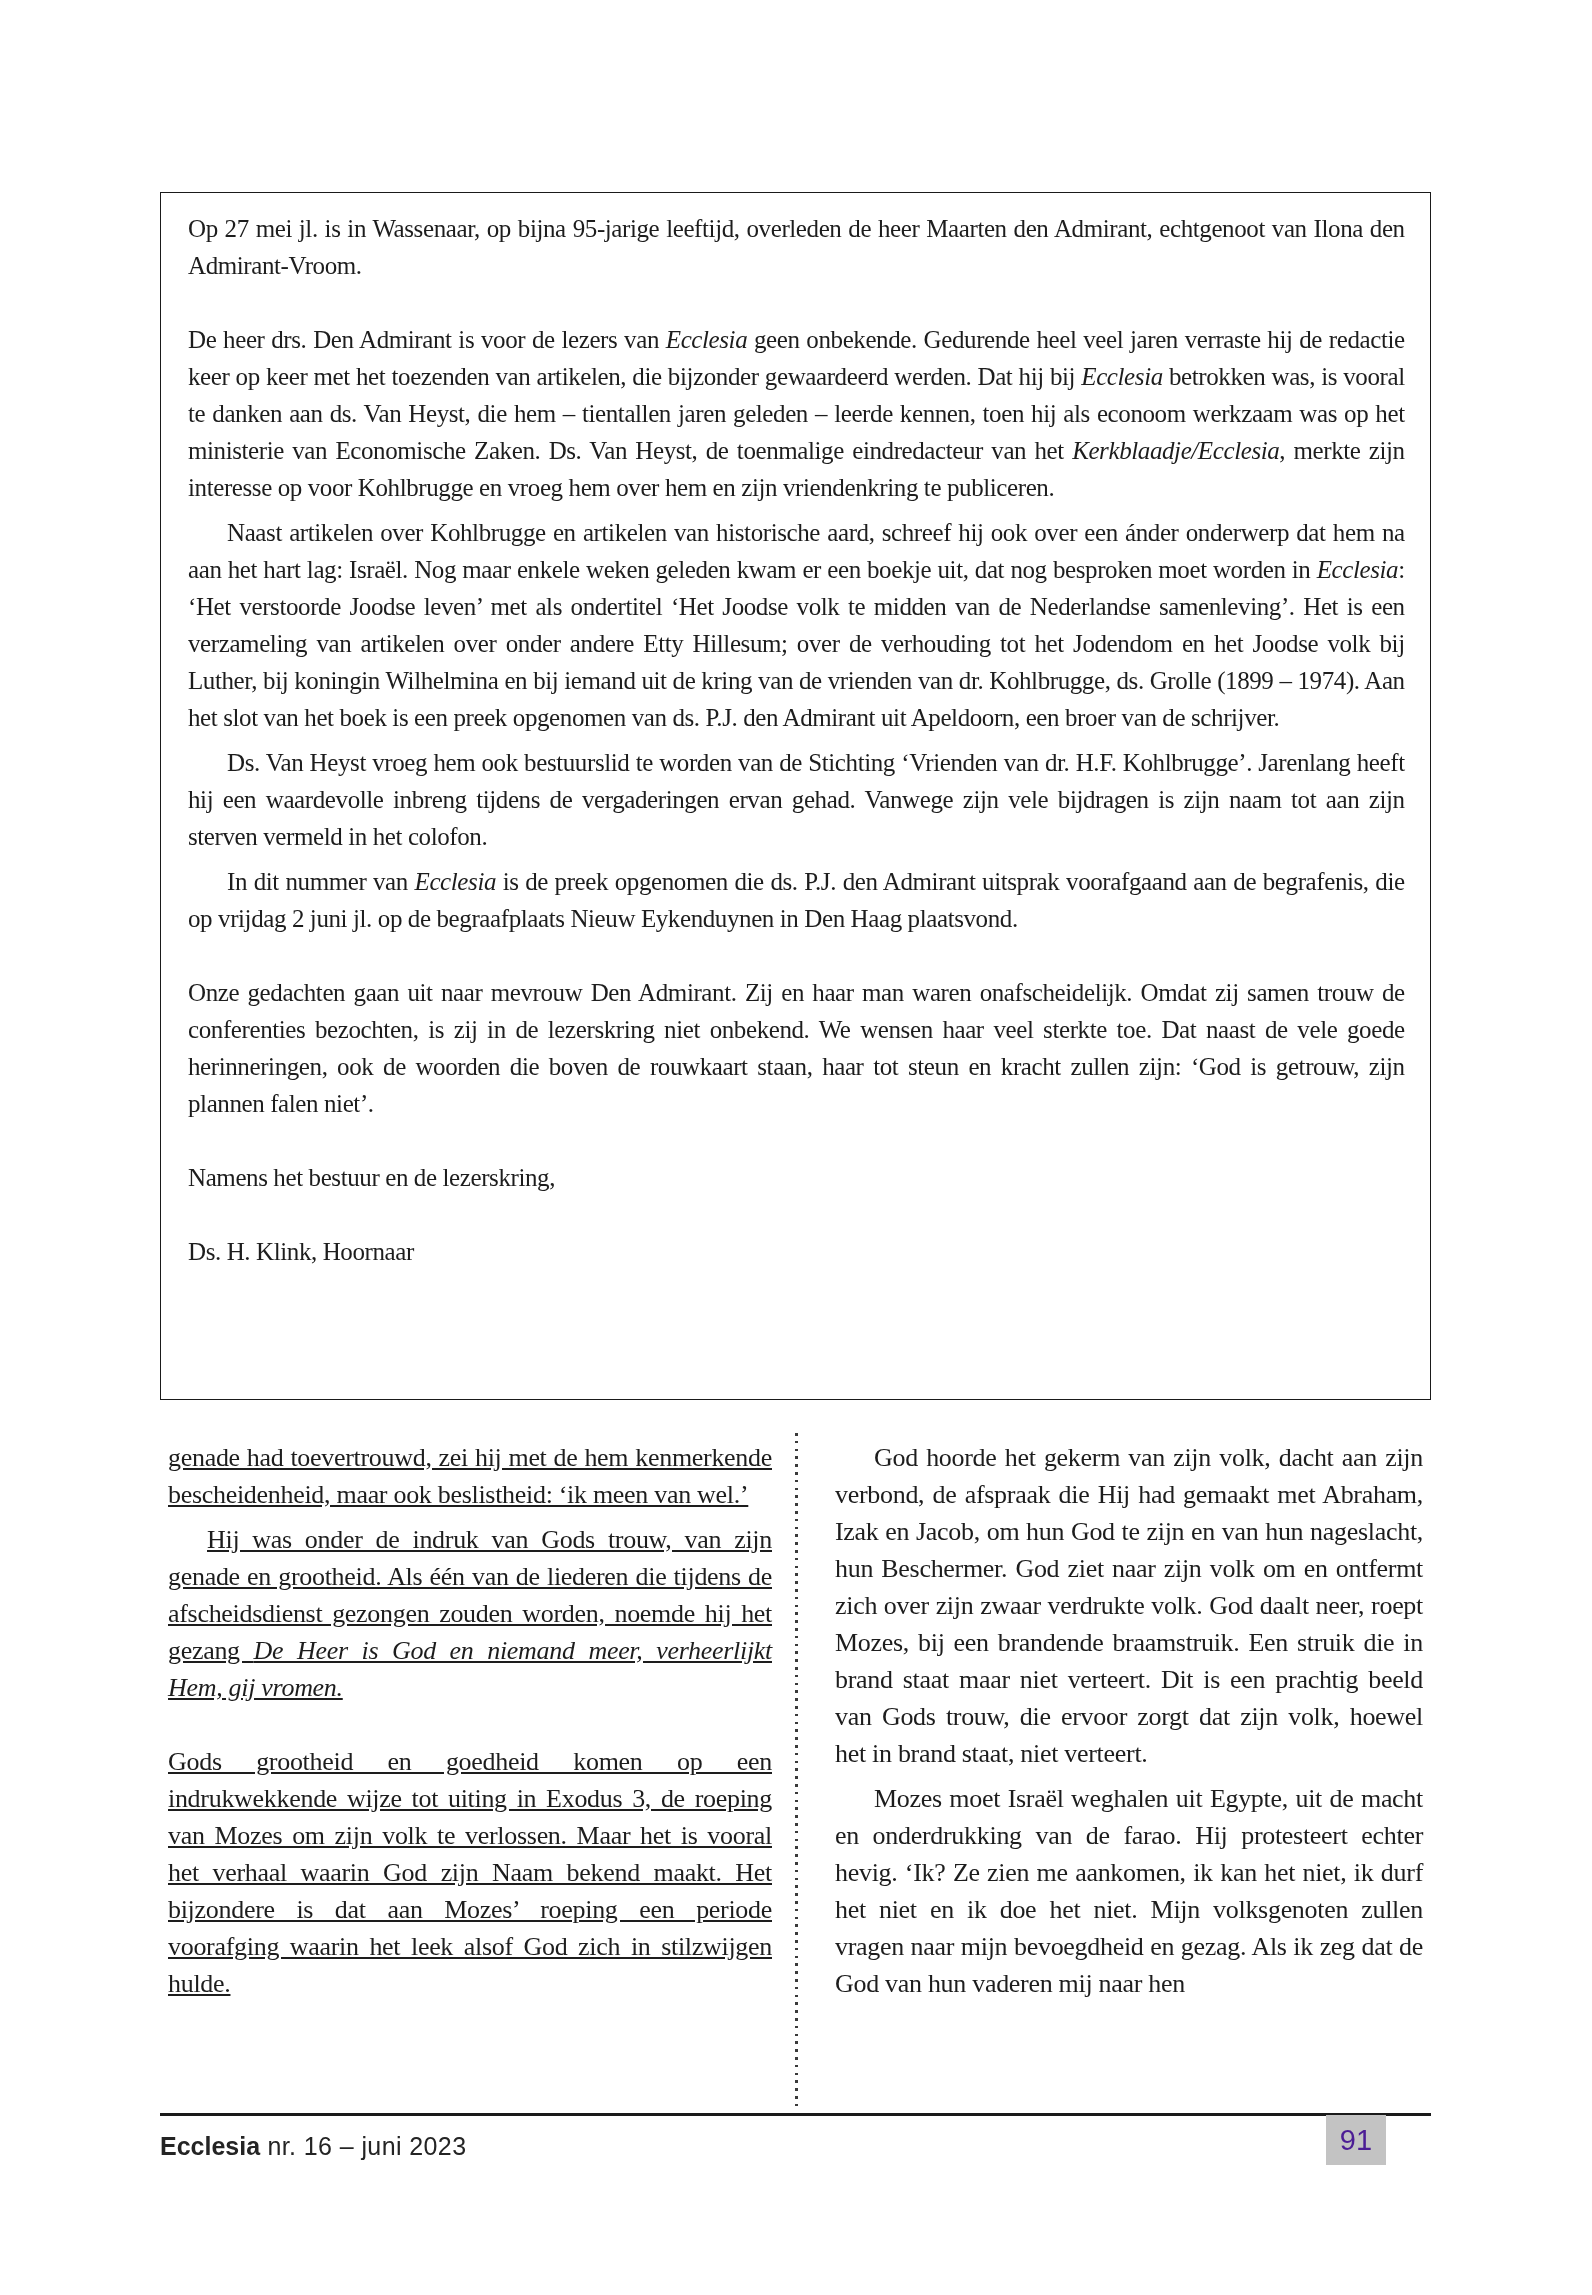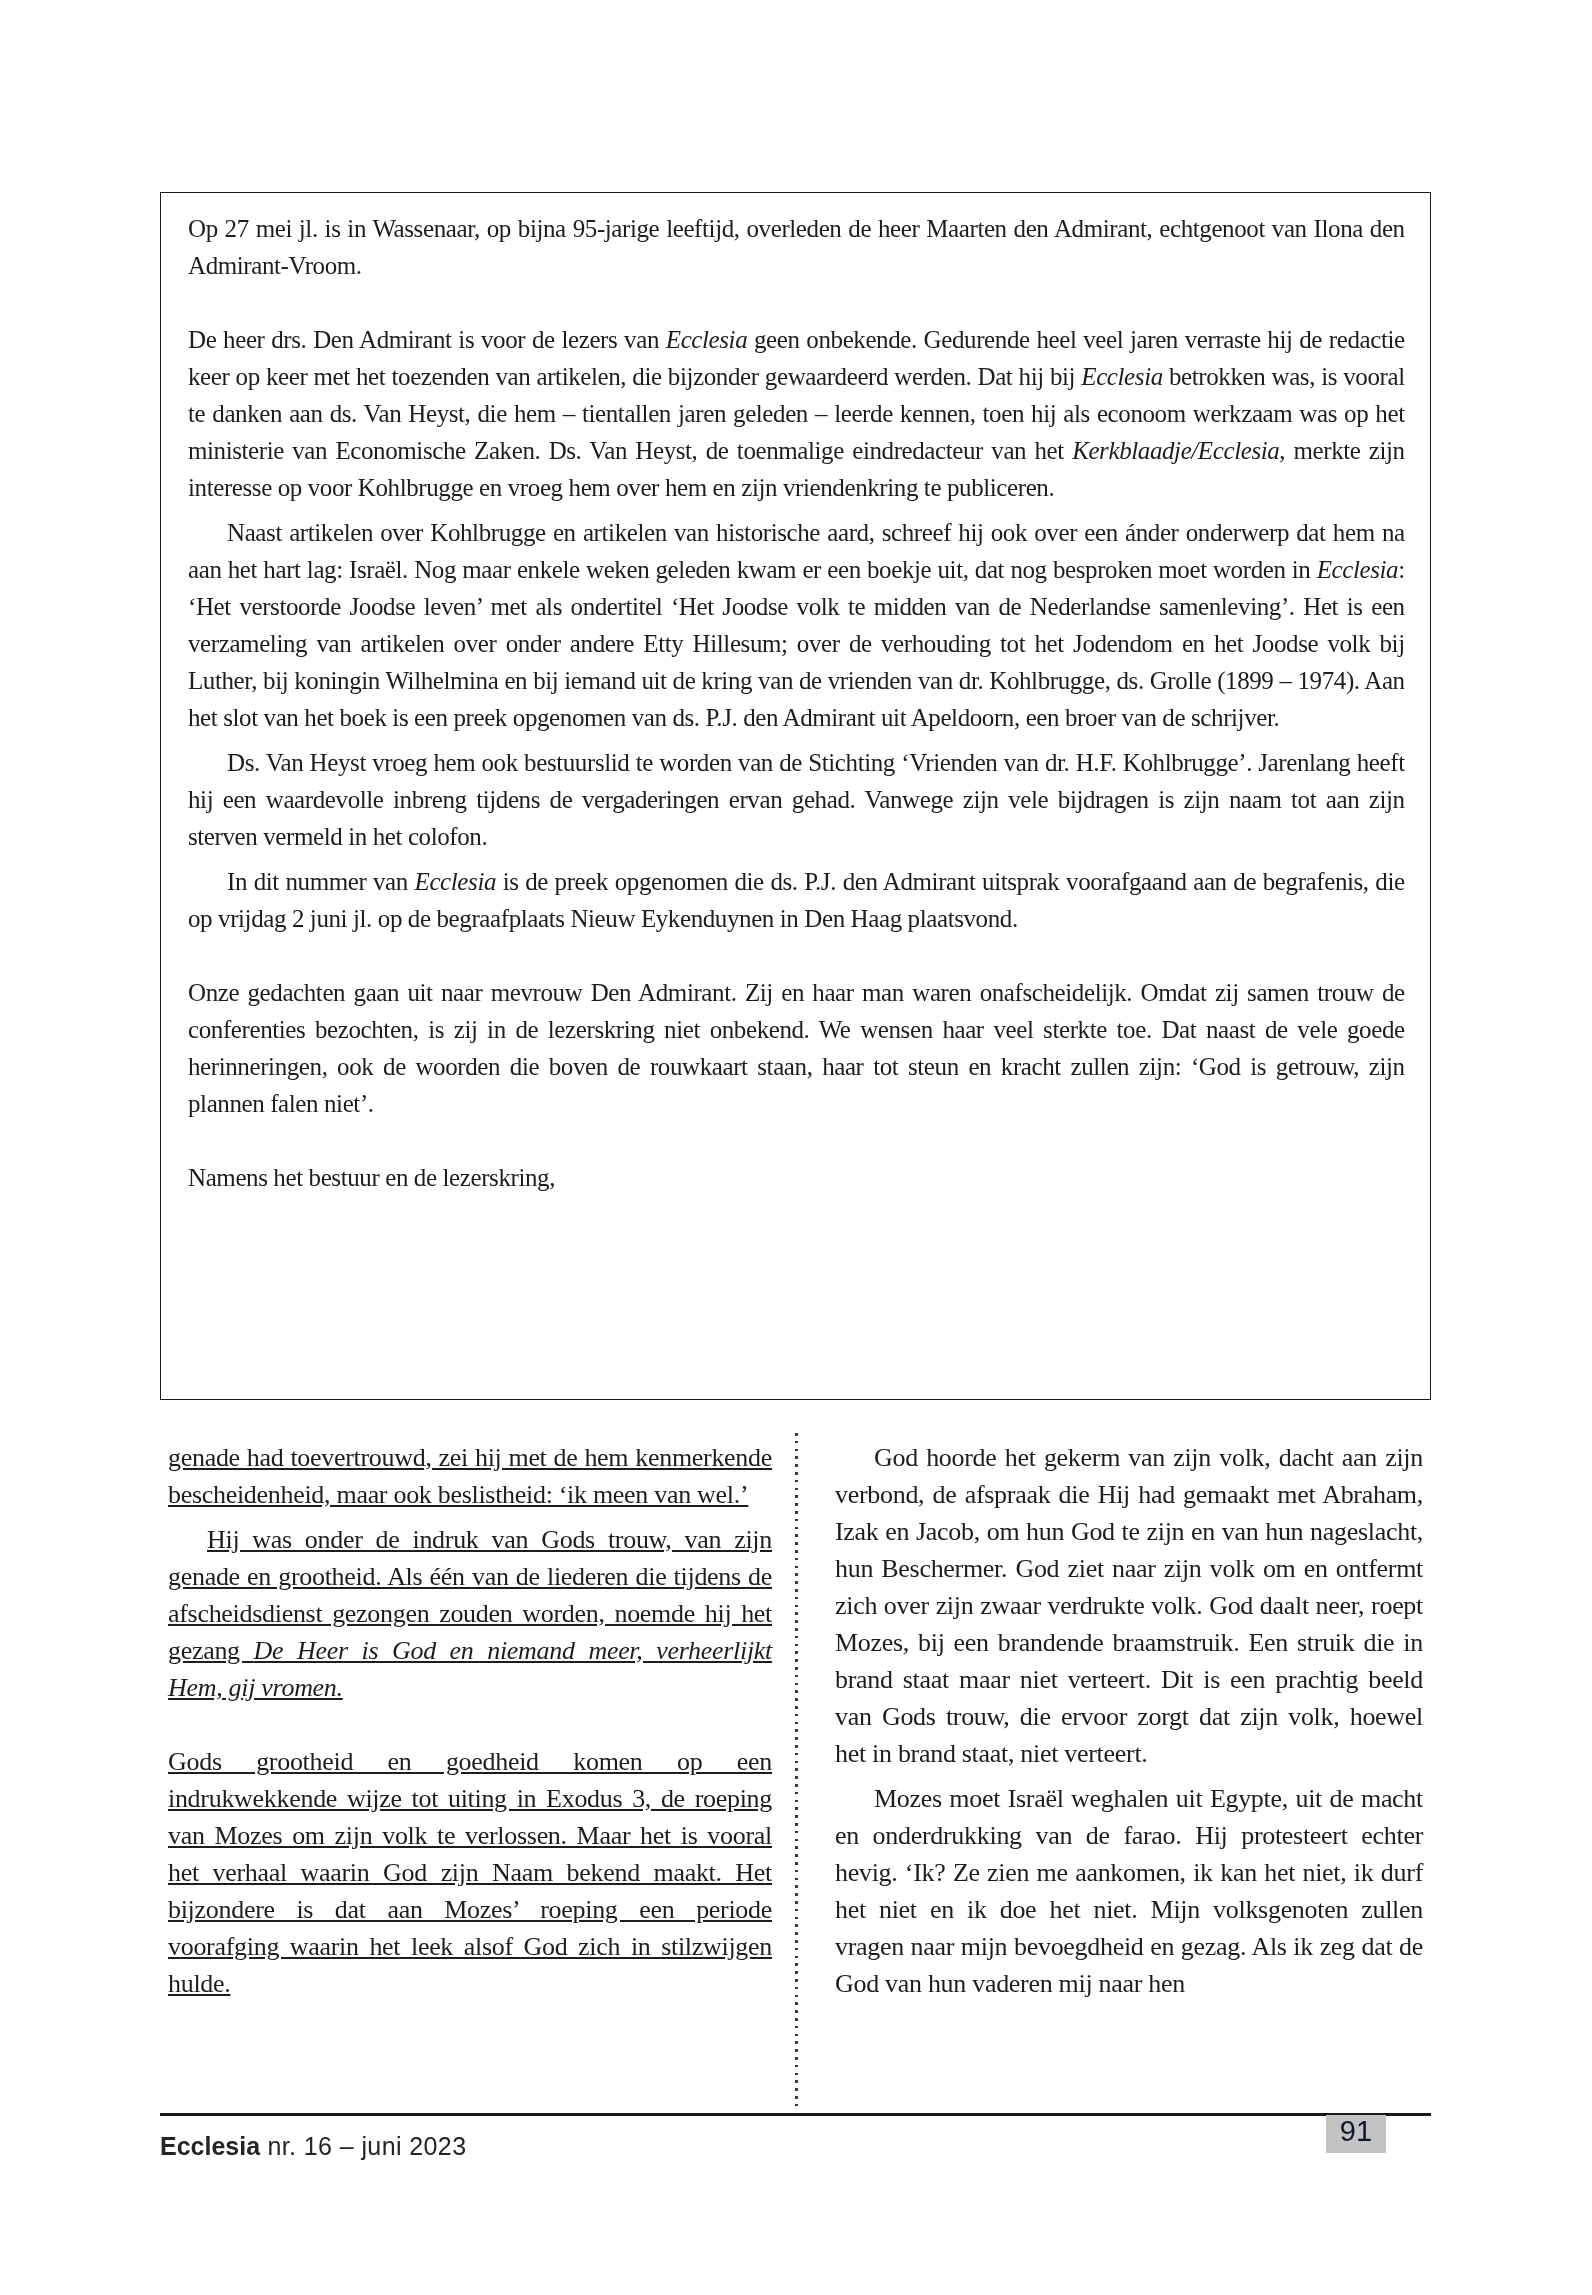--- a/index.html
+++ b/index.html
@@ -96,41 +96,43 @@
     letter-spacing: 0.4px;
     color: #242424;
     white-space: nowrap;
   }
   .journal-name { font-weight: bold; letter-spacing: 0; }
   .page-badge {
     position: absolute;
     left: 1326px;
     top: 2115px;
     width: 60px;
-    height: 38px;
+    height: 50px;
     background: #c3c3c3;
     display: flex;
+    align-items: center;
     justify-content: center;
     font-family: "Liberation Sans", sans-serif;
     font-size: 29px;
-    color: #0f172a;
+    color: #4c1d95;
   }
 </style>
 </head>
 <body>
 
 <section class="memoriam-box">
   <div>
       <p class="para"><span class="">Op 27 mei jl. is in Wassenaar, op bijna 95-jarige leeftijd, overleden de heer Maarten den Admirant, echtgenoot van Ilona den Admirant-Vroom.</span></p>
       <p class="para gap"><span class="">De heer drs. Den Admirant is voor de lezers van </span><span class="it">Ecclesia</span><span class=""> geen onbekende. Gedurende heel veel jaren verraste hij de redactie keer op keer met het toezenden van artikelen, die bijzonder gewaardeerd werden. Dat hij bij </span><span class="it">Ecclesia</span><span class=""> betrokken was, is vooral te danken aan ds. Van Heyst, die hem – tientallen jaren geleden – leerde kennen, toen hij als econoom werkzaam was op het ministerie van Economische Zaken. Ds. Van Heyst, de toenmalige eindredacteur van het </span><span class="it">Kerkblaadje/Ecclesia</span><span class="">, merkte zijn interesse op voor Kohlbrugge en vroeg hem over hem en zijn vriendenkring te publiceren.</span></p>
       <p class="para indent"><span class="">Naast artikelen over Kohlbrugge en artikelen van historische aard, schreef hij ook over een ánder onderwerp dat hem na aan het hart lag: Israël. Nog maar enkele weken geleden kwam er een boekje uit, dat nog besproken moet worden in </span><span class="it">Ecclesia</span><span class="">: ‘Het verstoorde Joodse leven’ met als ondertitel ‘Het Joodse volk te midden van de Nederlandse samenleving’. Het is een verzameling van artikelen over onder andere Etty Hillesum; over de verhouding tot het Jodendom en het Joodse volk bij Luther, bij koningin Wilhelmina en bij iemand uit de kring van de vrienden van dr. Kohlbrugge, ds. Grolle (1899 – 1974). Aan het slot van het boek is een preek opgenomen van ds. P.J. den Admirant uit Apeldoorn, een broer van de schrijver.</span></p>
       <p class="para indent"><span class="">Ds. Van Heyst vroeg hem ook bestuurslid te worden van de Stichting ‘Vrienden van dr. H.F. Kohlbrugge’. Jarenlang heeft hij een waardevolle inbreng tijdens de vergaderingen ervan gehad. Vanwege zijn vele bijdragen is zijn naam tot aan zijn sterven vermeld in het colofon.</span></p>
       <p class="para indent"><span class="">In dit nummer van </span><span class="it">Ecclesia</span><span class=""> is de preek opgenomen die ds. P.J. den Admirant uitsprak voorafgaand aan de begrafenis, die op vrijdag 2 juni jl. op de begraafplaats Nieuw Eykenduynen in Den Haag plaatsvond.</span></p>
       <p class="para gap"><span class="">Onze gedachten gaan uit naar mevrouw Den Admirant. Zij en haar man waren onafscheidelijk. Omdat zij samen trouw de conferenties bezochten, is zij in de lezerskring niet onbekend. We wensen haar veel sterkte toe. Dat naast de vele goede herinneringen, ook de woorden die boven de rouwkaart staan, haar tot steun en kracht zullen zijn: ‘God is getrouw, zijn plannen falen niet’.</span></p>
       <p class="para gap"><span class="">Namens het bestuur en de lezerskring,</span></p>
+      <p class="para gap"><span class="">Ds. H. Klink, Hoornaar</span></p>
     </div>
 </section>
 
 <section class="columns">
   <div class="col col-left">
       <p class="para"><span class="">genade had toevertrouwd, zei hij met de hem kenmerkende bescheidenheid, maar ook beslistheid: ‘ik meen van wel.’</span></p>
       <p class="para indent"><span class="">Hij was onder de indruk van Gods trouw, van zijn genade en grootheid. Als één van de liederen die tijdens de afscheidsdienst gezongen zouden worden, noemde hij het gezang </span><span class="it">De Heer is God en niemand meer, verheerlijkt Hem, gij vromen.</span></p>
       <p class="para gap"><span class="">Gods grootheid en goedheid komen op een indrukwekkende wijze tot uiting in Exodus 3, de roeping van Mozes om zijn volk te verlossen. Maar het is vooral het verhaal waarin God zijn Naam bekend maakt. Het bijzondere is dat aan Mozes’ roeping een periode voorafging waarin het leek alsof God zich in stilzwijgen hulde.</span></p>
     </div>
   <div class="col col-right">

